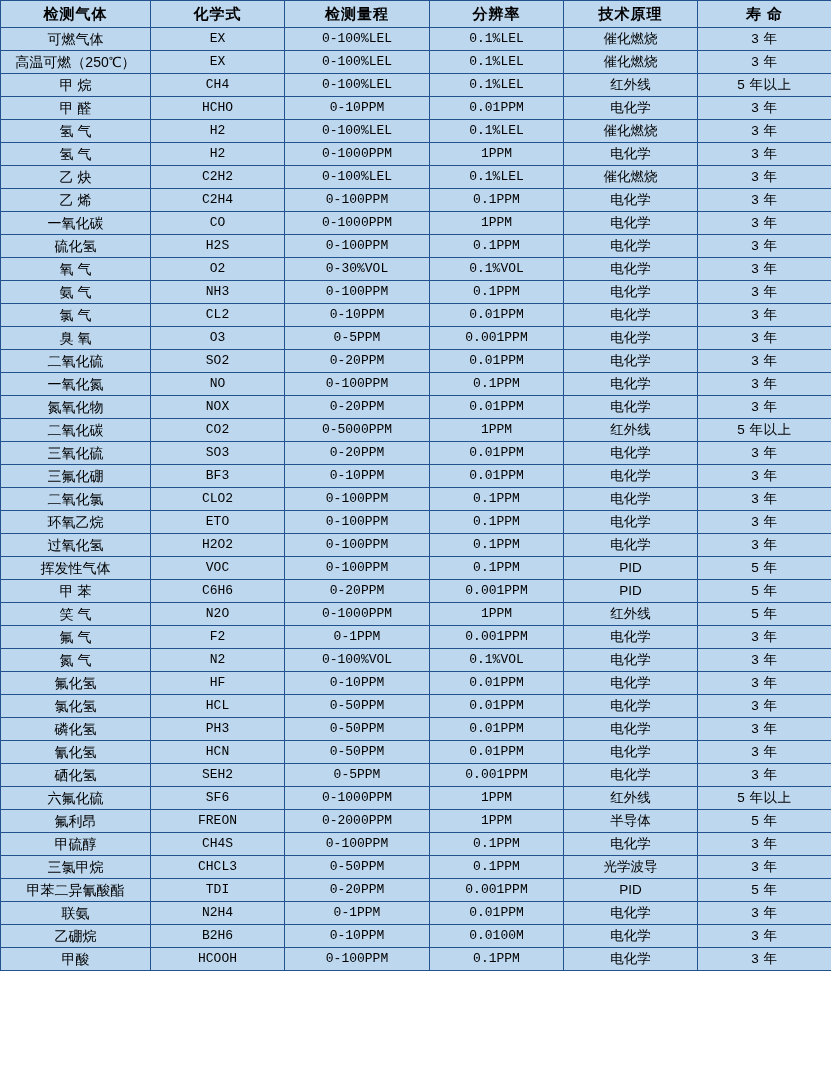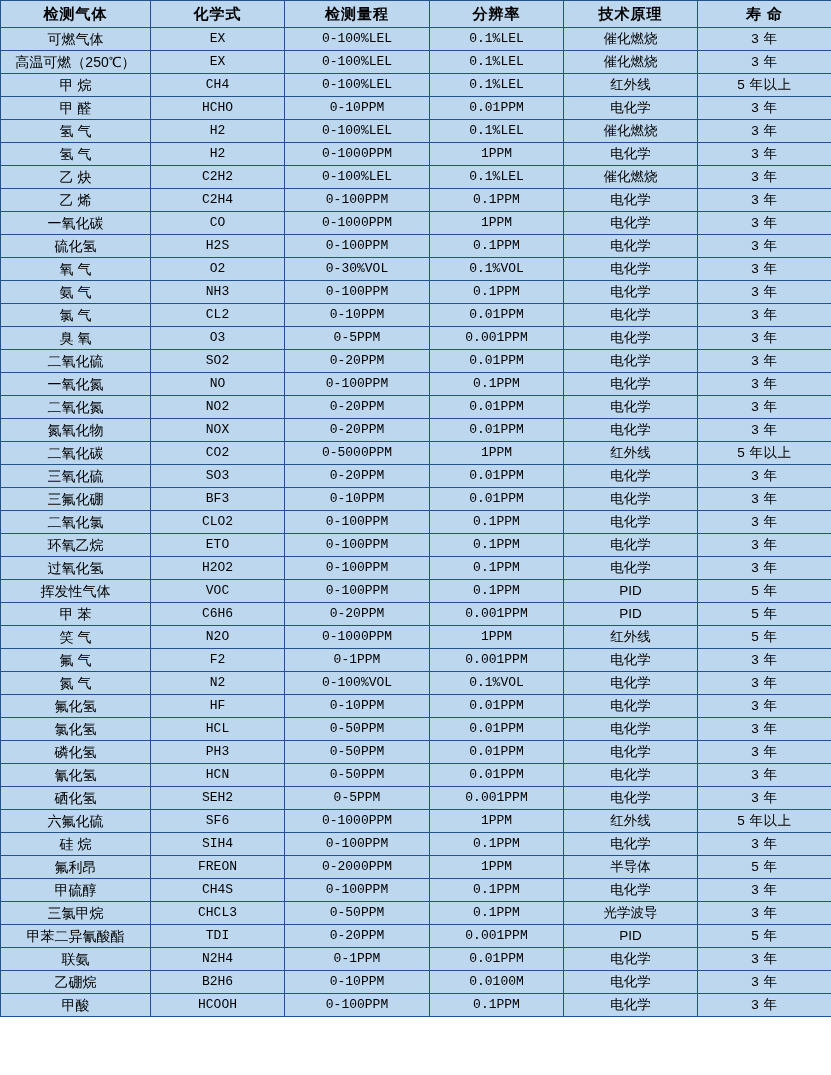--- a/index.html
+++ b/index.html
@@ -212,28 +212,20 @@
         </tr>
         <tr>
           <td class="name">一氧化氮</td>
           <td class="formula">NO</td>
           <td class="range">0-100PPM</td>
           <td class="resolution">0.1PPM</td>
           <td class="principle">电化学</td>
           <td class="life">3 年</td>
         </tr>
         <tr>
-          <td class="name">二氧化氮</td>
-          <td class="formula">NO2</td>
-          <td class="range">0-20PPM</td>
-          <td class="resolution">0.01PPM</td>
-          <td class="principle">电化学</td>
-          <td class="life">3 年</td>
-        </tr>
-        <tr>
           <td class="name">氮氧化物</td>
           <td class="formula">NOX</td>
           <td class="range">0-20PPM</td>
           <td class="resolution">0.01PPM</td>
           <td class="principle">电化学</td>
           <td class="life">3 年</td>
         </tr>
         <tr>
           <td class="name">二氧化碳</td>
           <td class="formula">CO2</td>
@@ -364,28 +356,20 @@
         </tr>
         <tr>
           <td class="name">六氟化硫</td>
           <td class="formula">SF6</td>
           <td class="range">0-1000PPM</td>
           <td class="resolution">1PPM</td>
           <td class="principle">红外线</td>
           <td class="life">5 年以上</td>
         </tr>
         <tr>
-          <td class="name">硅 烷</td>
-          <td class="formula">SIH4</td>
-          <td class="range">0-100PPM</td>
-          <td class="resolution">0.1PPM</td>
-          <td class="principle">电化学</td>
-          <td class="life">3 年</td>
-        </tr>
-        <tr>
           <td class="name">氟利昂</td>
           <td class="formula">FREON</td>
           <td class="range">0-2000PPM</td>
           <td class="resolution">1PPM</td>
           <td class="principle">半导体</td>
           <td class="life">5 年</td>
         </tr>
         <tr>
           <td class="name">甲硫醇</td>
           <td class="formula">CH4S</td>

